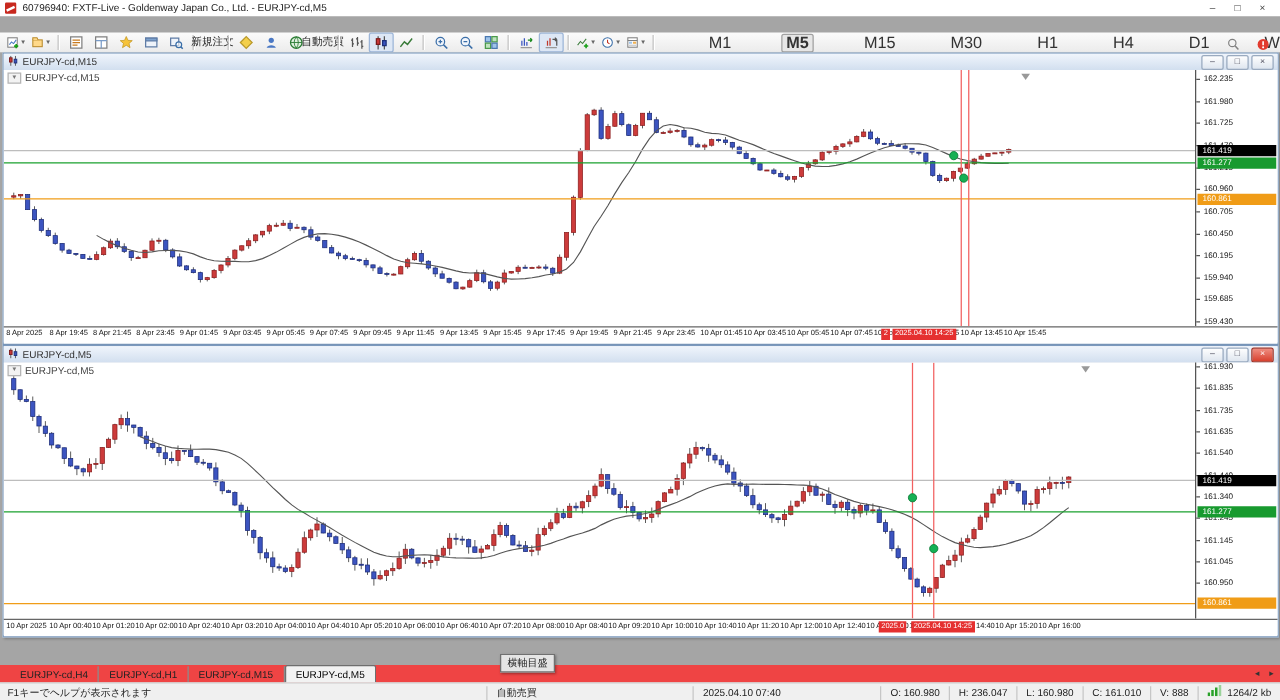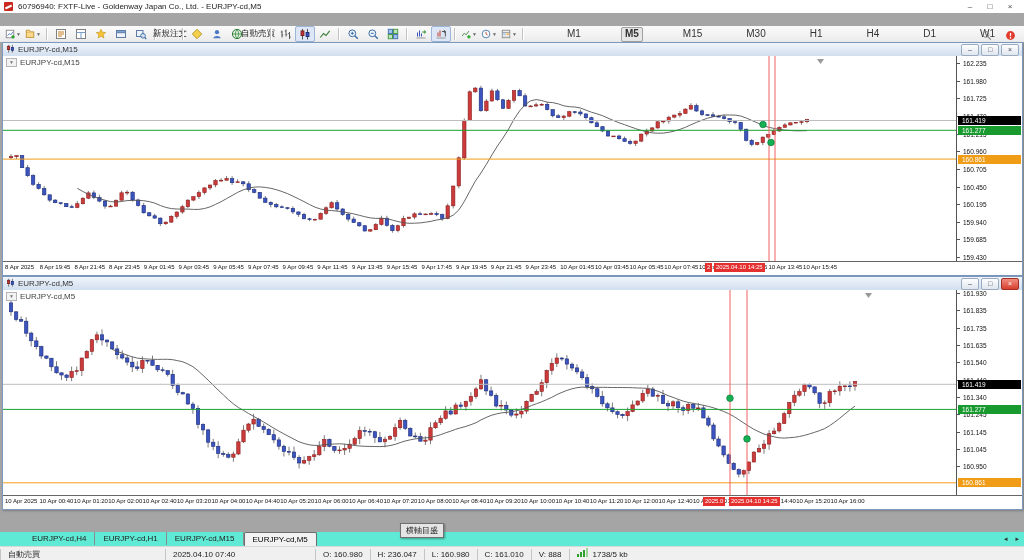--- a/index.html
+++ b/index.html
@@ -12,21 +12,21 @@
 .tb-title{font-size:8px;color:#222;margin-left:5px;flex:1;white-space:nowrap;overflow:hidden;}
 .tbc{width:20px;text-align:center;font-size:8px;color:#444;line-height:13px;}
 .menubar{position:absolute;top:13px;left:0;right:0;height:13px;background:#fbfbfb;border-bottom:1px solid #e6e6e6;display:flex;align-items:center;padding-left:3px;}
 .menu-item{padding:0 7px;font-size:8.5px;color:#111;line-height:12px;}
 .toolbar{position:absolute;top:26px;left:0;right:0;height:16px;background:linear-gradient(#fbfbfb,#ebebeb);border-bottom:1px solid #cfcfcf;display:flex;align-items:center;padding-left:3px;}
 .tbtn{height:14px;min-width:16px;display:inline-flex;align-items:center;justify-content:center;border:1px solid transparent;border-radius:2px;padding:0 1px;}
 .tbtn.active{background:#dde7f5;border-color:#9cb5d8;}
 .tbtn .lbl{font-size:8.5px;color:#222;margin-left:2px;white-space:nowrap;}
 .caret{font-size:5px;color:#666;margin-left:1px;}
 .tsep{width:0;height:12px;border-left:1px solid #c4c4c4;border-right:1px solid #fff;margin:0 3px;}
-.tfbtn{font-size:10px;color:#333;padding:0 3px;height:13px;line-height:12px;border:1px solid transparent;border-radius:2px;margin-left:36px;}
+.tfbtn{font-size:13px;color:#333;padding:0 3px;height:13px;line-height:12px;border:1px solid transparent;border-radius:2px;margin-left:36px;}
 .tfbtn.active{background:#e6e6e6;border-color:#a0a0a0;font-weight:bold;}
 .tb-right{position:absolute;right:4px;top:27px;display:flex;gap:4px;align-items:center;}
 
 .mdi{position:absolute;top:42px;left:0;right:0;height:490px;background:#a5a5a5;}
 .cw{position:absolute;left:2px;width:1019px;height:232px;background:#fff;border:1px solid #7b99bd;box-shadow:1px 1px 2px rgba(0,0,0,.25);}
 #win0{top:0;} #win1{top:234px;}
 .cw-title{position:absolute;top:0;left:0;right:0;height:13px;background:linear-gradient(#f0f5fc,#d2dfef);border-bottom:1px solid #b8c8dc;display:flex;align-items:center;padding:0 3px;}
 .cw-title .t{font-size:8px;color:#333;margin-left:3px;flex:1;}
 .cwc{width:16px;height:10px;margin-left:2px;border:1px solid #9aaabf;background:linear-gradient(#fefefe,#dfe6ef);font-size:7px;line-height:9px;text-align:center;color:#445;border-radius:2px;}
 .cwc.red{background:linear-gradient(#ef8d80,#d8402e);color:#fff;border-color:#a33022;}
@@ -37,21 +37,21 @@
 .oct{font-size:5px;color:#777;border:1px solid #b5b5b5;background:#f3f3f3;padding:0 2px;line-height:7px;}
 .paxis{position:absolute;left:953px;right:0;top:0;height:205px;background:#fff;border-left:1px solid #555;font-size:6.5px;}
 .ptick{position:absolute;left:6px;height:8px;line-height:8px;color:#111;white-space:nowrap;}
 .ptick::before{content:"";position:absolute;left:-6px;top:3px;width:3px;height:1px;background:#555;}
 .bdg{position:absolute;left:1px;right:1px;height:9px;line-height:9px;color:#fff;font-size:6.5px;padding-left:4px;}
 .taxis{position:absolute;left:0;right:0;top:205px;height:12px;background:#fff;border-top:1px solid #666;font-size:6px;}
 .ttick{position:absolute;top:2px;color:#111;white-space:nowrap;}
 .tbdg{position:absolute;top:1px;height:9px;line-height:9px;color:#fff;font-size:6px;padding:0 2px;white-space:nowrap;}
 
 .tooltip{position:absolute;left:400px;top:481px;background:#e5e5e5;border:1px solid #707070;box-shadow:1px 1px 2px rgba(0,0,0,.35);font-size:8px;padding:1px 5px;color:#222;z-index:9;}
-.tabbar{position:absolute;top:532px;left:0;right:0;height:14px;background:#5eead4;display:flex;align-items:flex-start;padding-left:24px;}
+.tabbar{position:absolute;top:532px;left:0;right:0;height:14px;background:#ef4444;display:flex;align-items:center;padding-left:8px;}
 .tab{font-size:8px;color:#222;padding:1px 8px 1px 8px;line-height:11px;position:relative;}
 .tab.inactive{border-right:1px solid #8b8b8b;}
 .tab.active{background:#f2f2f2;border:1px solid #6e6e6e;border-bottom:none;border-radius:2px 2px 0 0;color:#000;}
 .tab-arrows{position:absolute;right:5px;bottom:3px;font-size:7px;color:#333;}
 .tab-arrows span{margin-left:6px;}
 .statusbar{position:absolute;top:546px;left:0;right:0;height:14px;background:#f0f0f0;border-top:1px solid #d8d8d8;display:flex;align-items:center;font-size:8px;color:#222;}
 .sb-help{flex:1;padding-left:6px;white-space:nowrap;}
 .sb-cell{border-left:1px solid #c6c6c6;height:11px;line-height:11px;padding:0 7px;white-space:nowrap;}
 .sb-sym{width:150px;} .sb-time{width:135px;}
 .conn{display:flex;align-items:center;gap:3px;}
@@ -1109,26 +1109,27 @@
       <span class="tab inactive">EURJPY-cd,H1</span>
       <span class="tab inactive">EURJPY-cd,M15</span>
       <span class="tab active">EURJPY-cd,M5</span>
       <span class="tab-arrows">
       <span>◂</span>
       <span>▸</span>
     </span>
   </div>
 
   <div class="statusbar">
+    <span class="sb-help">F1キーでヘルプが表示されます</span>
     <span class="sb-cell sb-sym">自動売買</span>
     <span class="sb-cell sb-time">2025.04.10 07:40</span>
     <span id="ohlc-cells" style="display:contents"><span class="sb-cell">O: 160.980</span><span class="sb-cell">H: 236.047</span><span class="sb-cell">L: 160.980</span><span class="sb-cell">C: 161.010</span><span class="sb-cell">V: 888</span></span>
     <span class="sb-cell conn">
       <span id="conn-icon"><svg width="13" height="9" viewBox="0 0 13 9">
             <rect x="0" y="6" width="2" height="3" fill="#2aa12a"></rect>
             <rect x="3" y="4" width="2" height="5" fill="#2aa12a"></rect>
             <rect x="6" y="2" width="2" height="7" fill="#2aa12a"></rect>
             <rect x="9" y="0" width="2" height="9" fill="#9ad29a"></rect>
           </svg></span>
-      <span>1738/5 kb</span>
+      <span>1264/2 kb</span>
     </span>
   </div>
 </div>
 
 </body></html>

